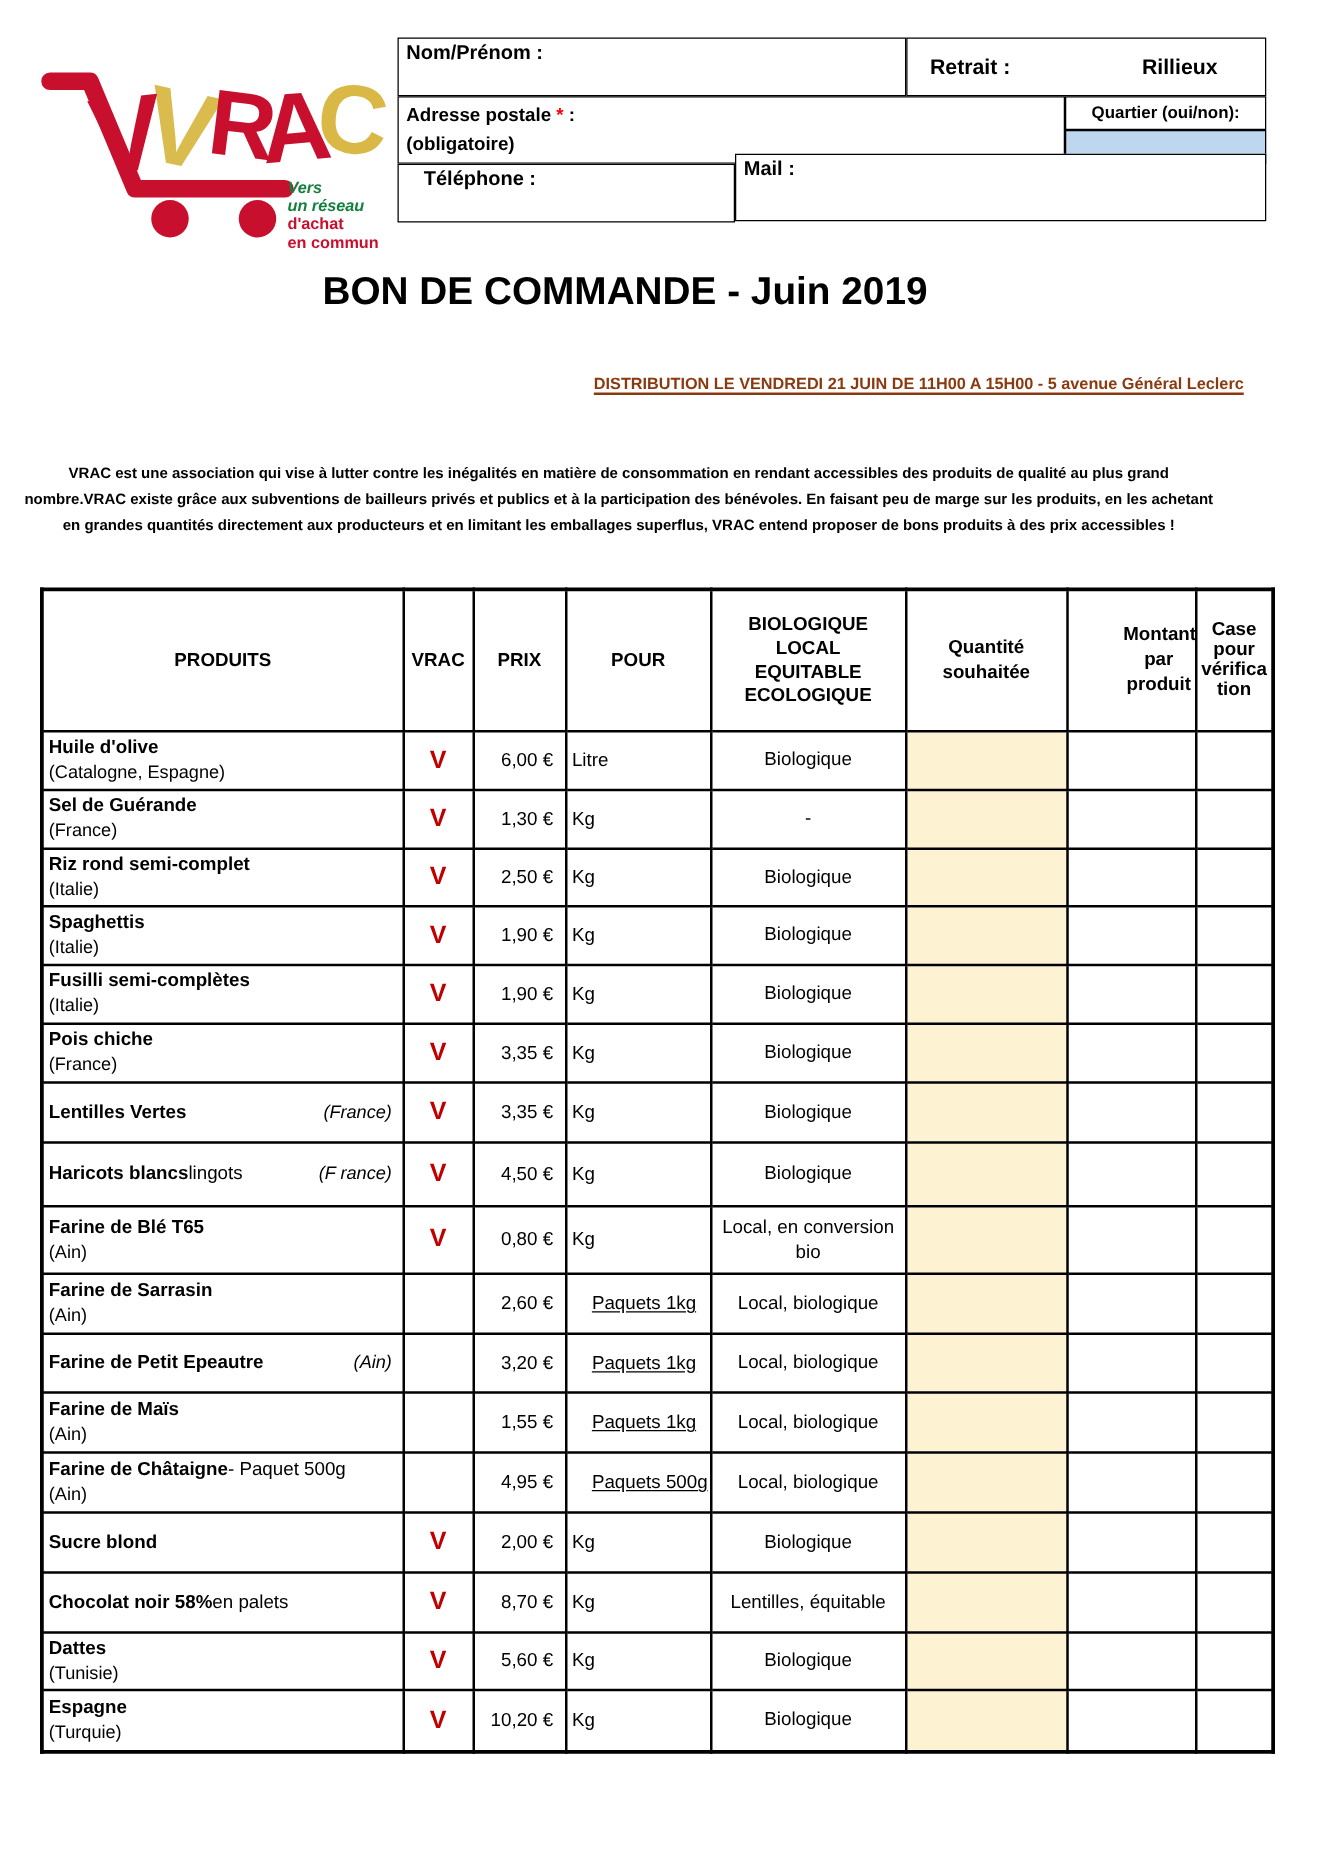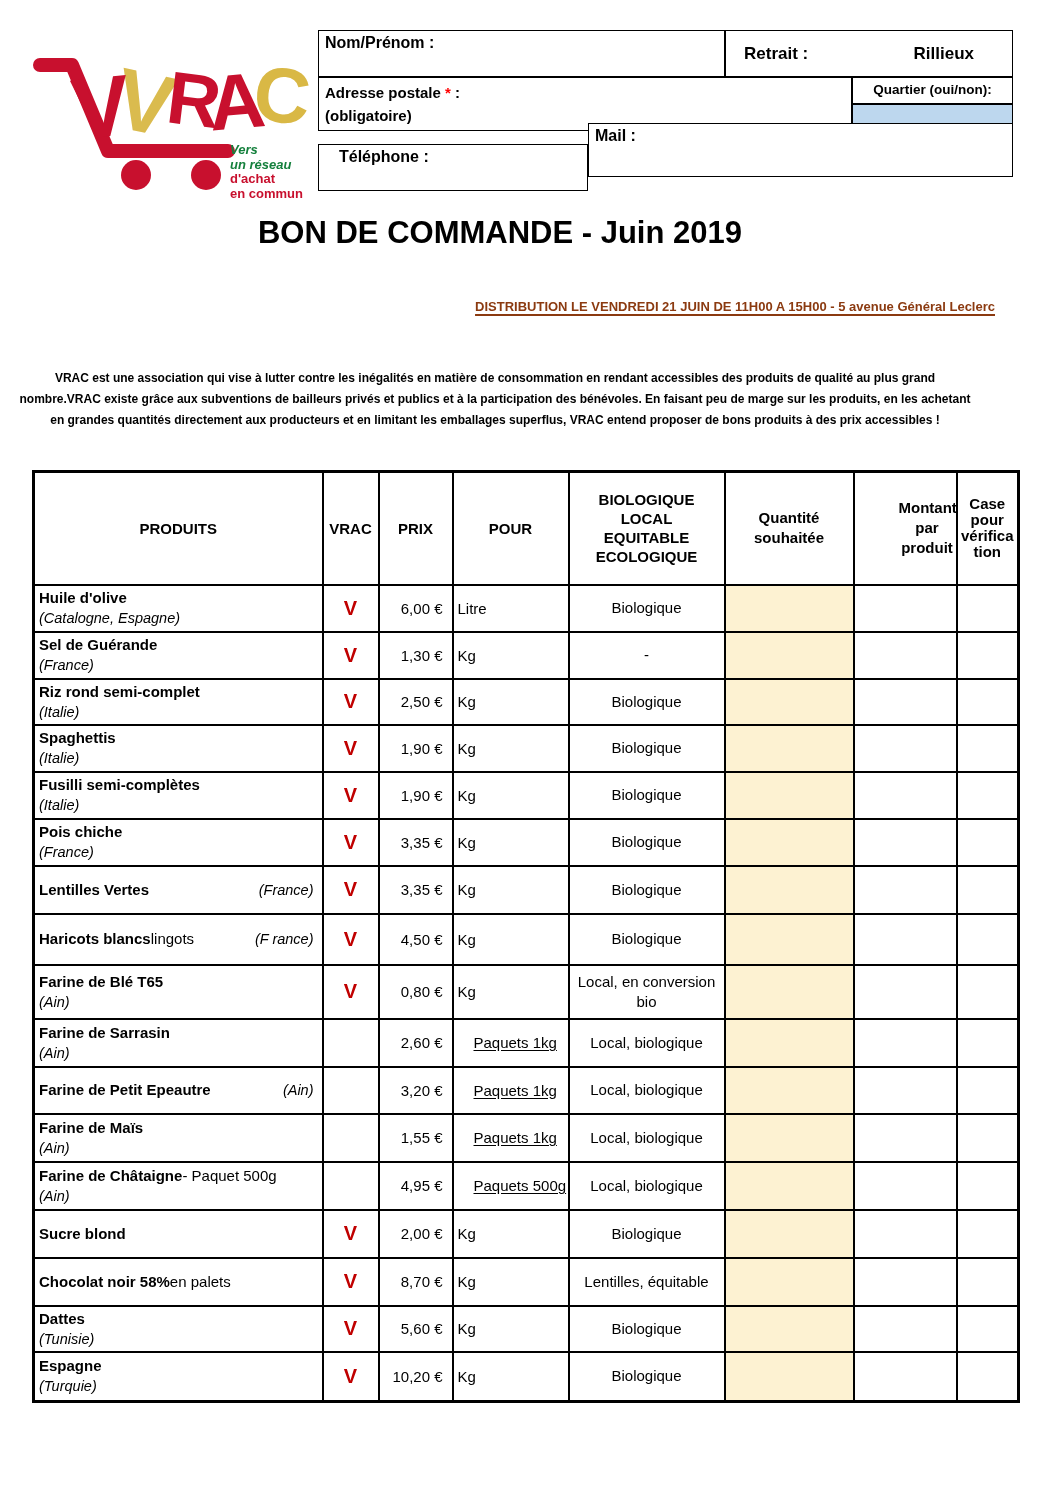--- a/index.html
+++ b/index.html
@@ -13,21 +13,21 @@
   .tag-r { color: #C8102E; }
 
   
   .topform { position: absolute; left: 318px; top: 30px; width: 695px; height: 148px; }
   .cell { position: absolute; border: 1.5px solid #000; background: #fff; padding: 3px 6px; font-weight: bold; font-size: 16px; }
   .c-name    { left: 0;   top: 0;   width: 407px; height: 47px; }
   .c-retrait { left: 407px; top: 0; width: 288px; height: 47px; display: flex; align-items: center; padding: 0 38px 0 18px; justify-content: space-between; font-size: 17px; }
   .c-addr    { left: 0;   top: 47px; width: 534px; height: 54px; font-size: 15px; line-height: 23px; }
   .c-quartier{ left: 534px; top: 47px; width: 161px; height: 27px; font-size: 13.5px; text-align: center; padding: 4px 2px; }
   .c-quartier-input { left: 534px; top: 74px; width: 161px; height: 27px; background: #BDD7EE; }
-  .c-tel     { left: 0;   top: 114px; width: 270px; height: 47px; padding-left: 20px; }
+  .c-tel     { left: 0;   top: 101px; width: 270px; height: 47px; padding-left: 20px; }
   .c-mail    { left: 270px; top: 93px; width: 425px; height: 54px; }
   .req { color: #FF0000; font-weight: bold; }
 
   
   .main-title { position: absolute; left: 0; top: 215px; width: 1000px; text-align: center; font-size: 31px; font-weight: bold; letter-spacing: 0; }
   .distribution { position: absolute; left: 0; top: 299px; width: 995px; text-align: right; font-size: 13px; font-weight: bold; color: #8B3A10; text-decoration: underline; text-decoration-thickness: 2px; text-underline-offset: 3px; }
   .intro { position: absolute; left: 15px; top: 368px; width: 960px; text-align: center; font-size: 12px; font-weight: bold; line-height: 21px; }
 
   
   table.order { position: absolute; left: 32px; top: 470px; width: 985px; border-collapse: collapse; table-layout: fixed; border: 3px solid #000; }
@@ -38,21 +38,21 @@
   th.h-bio span { display: block; line-height: 19px; }
   th.h-qty { line-height: 20px; }
   th.h-montant { line-height: 20px; padding-left: 44px; }
   tr.hdr { height: 113px; }
 
   td.prod { text-align: left; padding: 1px 8px 1px 4px; vertical-align: middle; font-size: 15px; line-height: 20px; }
   .pname { font-weight: bold; }
   .psuf { font-weight: normal; }
   .prod-top { display: flex; align-items: baseline; }
   .porig-inline { margin-left: auto; font-style: italic; font-weight: normal; font-size: 14.5px; }
-  .porig { font-style: italic; font-weight: normal; font-size: 14.5px; }
+  .porig { font-weight: normal; font-size: 14.5px; }
   td.vrac { text-align: center; vertical-align: middle; color: #C00000; font-weight: bold; font-size: 20px; }
   td.price { text-align: right; padding-right: 9px; vertical-align: middle; font-size: 15px; }
   td.pour { text-align: left; padding-left: 4px; vertical-align: middle; font-size: 15px; }
   td.pour.u { text-decoration: underline; text-underline-offset: 2px; padding-left: 20px; }
   td.bio { text-align: center; vertical-align: middle; font-size: 15px; line-height: 20px; padding: 0 2px; }
   td.qty { background: #FDF2D2; }
   td.amount, td.verify { background: #fff; }
 </style>
 </head>
 <body>

